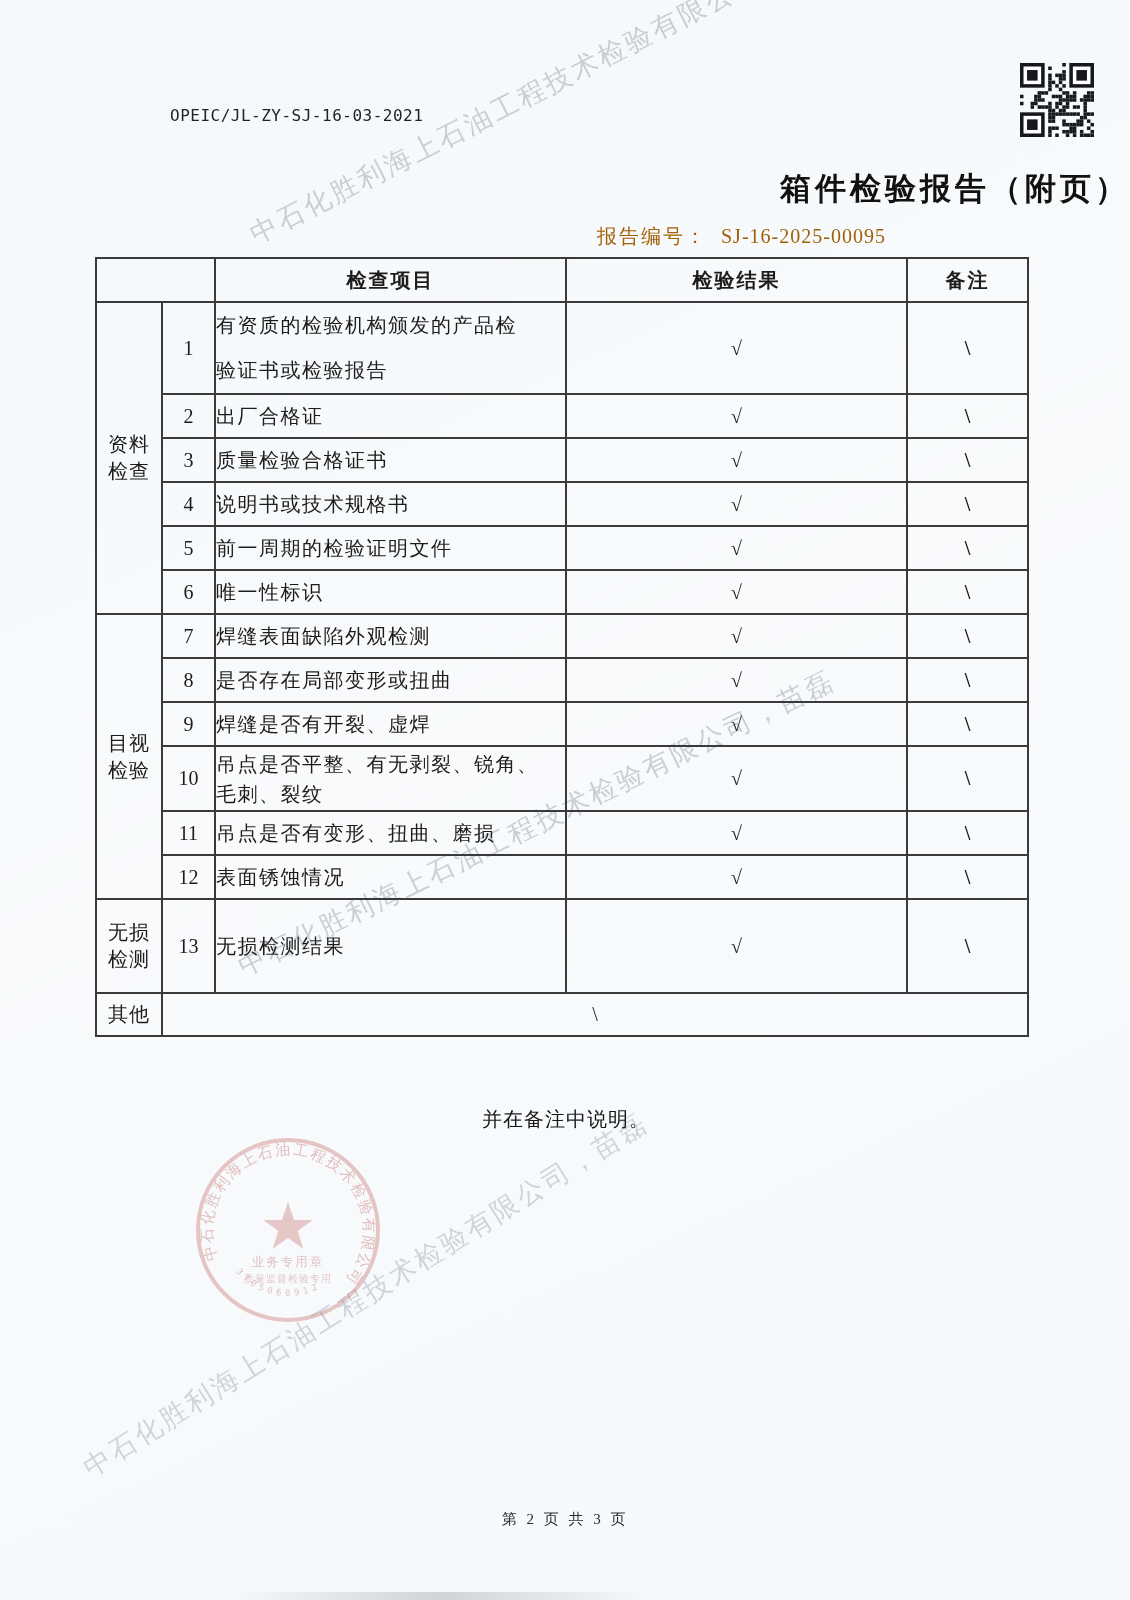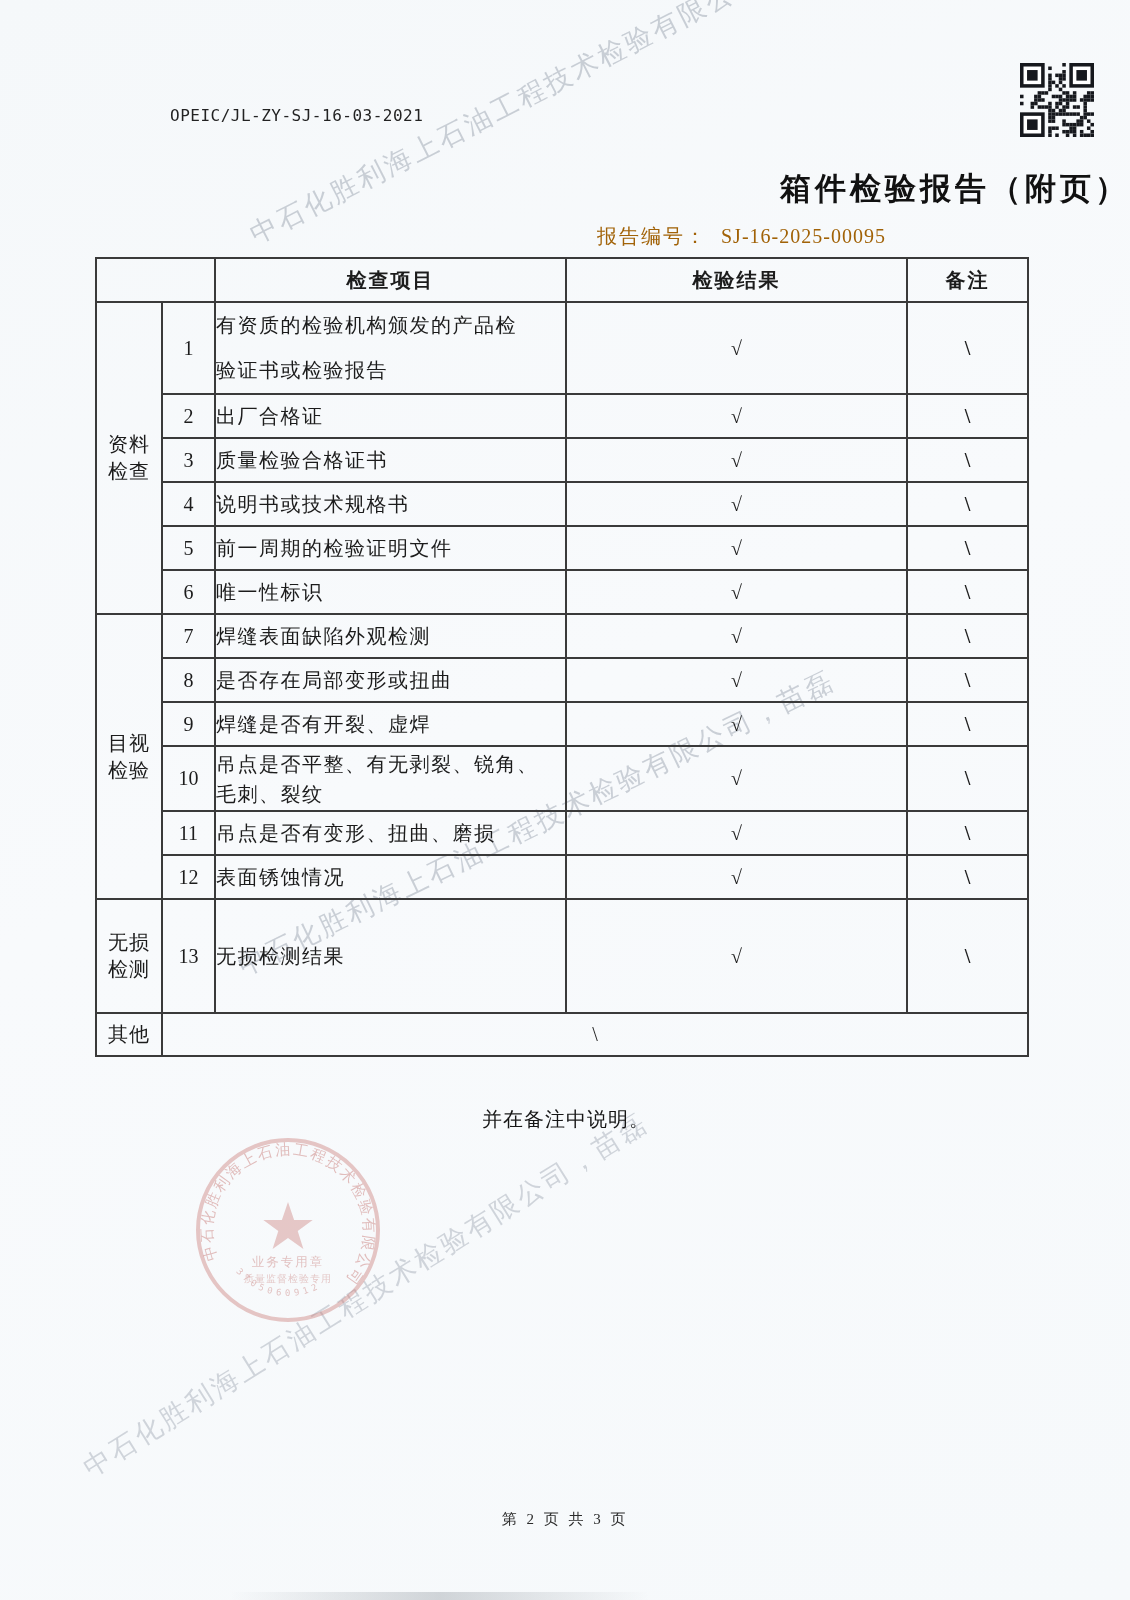--- a/index.html
+++ b/index.html
@@ -43,21 +43,21 @@
     font-size:20px;color:#1c1c1c;background:transparent;
   }
   td.hd{font-weight:bold;text-align:center;font-size:21px;letter-spacing:2px;margin-top:32px;}
   td.cat{text-align:center;line-height:27px;letter-spacing:1px;}
   td.cat .wrap{display:inline-block;width:46px;}
   td.num{text-align:center;font-size:19px;}
   td.item{padding-left:12px;padding-right:6px;line-height:30px;letter-spacing:1.5px;white-space:pre-line;}
   td.item.two-tall{line-height:45px;}
   td.res,td.rem{text-align:center;font-weight:bold;font-size:20px;}
   tr.rh-h{height:44px;} tr.rh-1{height:92px;} tr.rh-s{height:44px;}
-  tr.rh-10{height:65px;} tr.rh-13{height:114px;padding-left:44px;} tr.rh-o{height:43px;}
+  tr.rh-10{height:65px;} tr.rh-13{height:94px;padding-left:44px;} tr.rh-o{height:43px;}
   
   .notes{left:165px;top:1100px;width:802px;font-size:20px;line-height:39px;letter-spacing:1px;color:#161616;}
   .notes .c{text-align:center;}
   
   .stamp{left:190px;top:1132px;width:196px;height:196px;opacity:.85;}
   
   .footer{left:0;top:1510px;width:100%;text-align:center;font-size:15px;letter-spacing:3px;color:#2b2b2b;}
   .scan-edge{left:230px;top:1592px;width:420px;height:8px;
     background:linear-gradient(90deg,rgba(90,100,110,0),rgba(90,100,110,.25),rgba(90,100,110,0));}
 </style>

